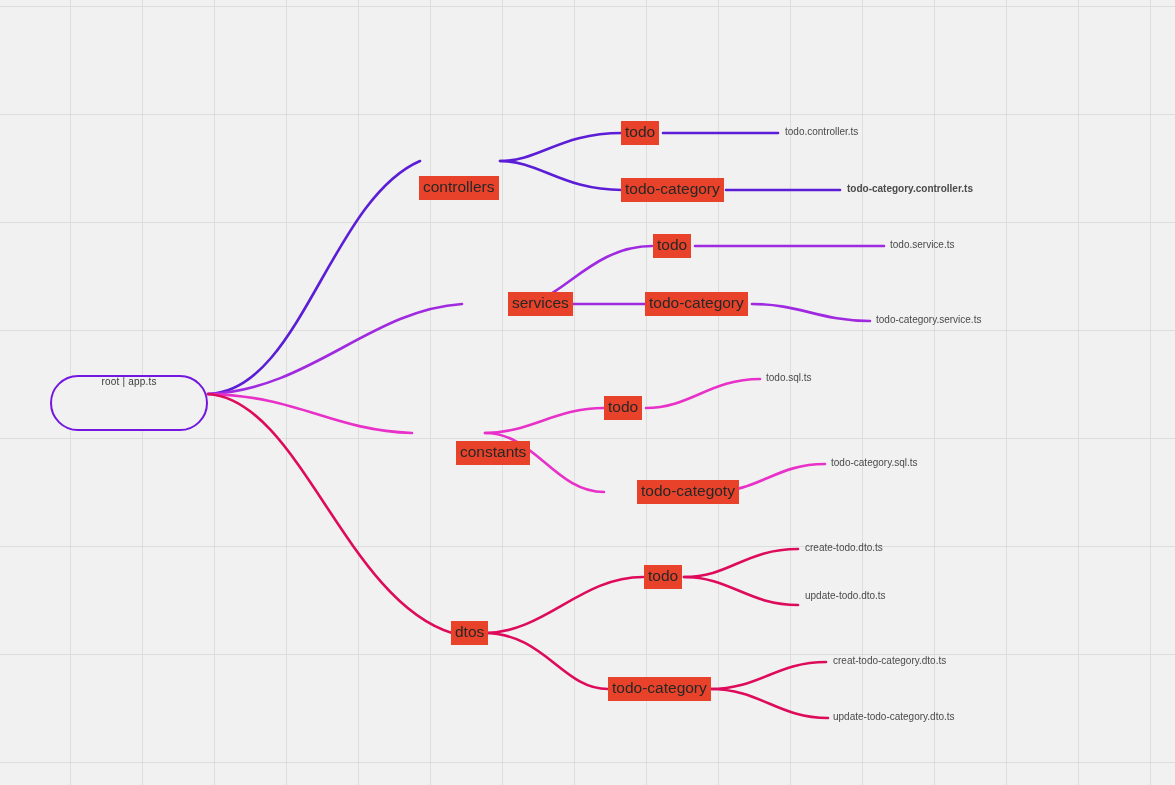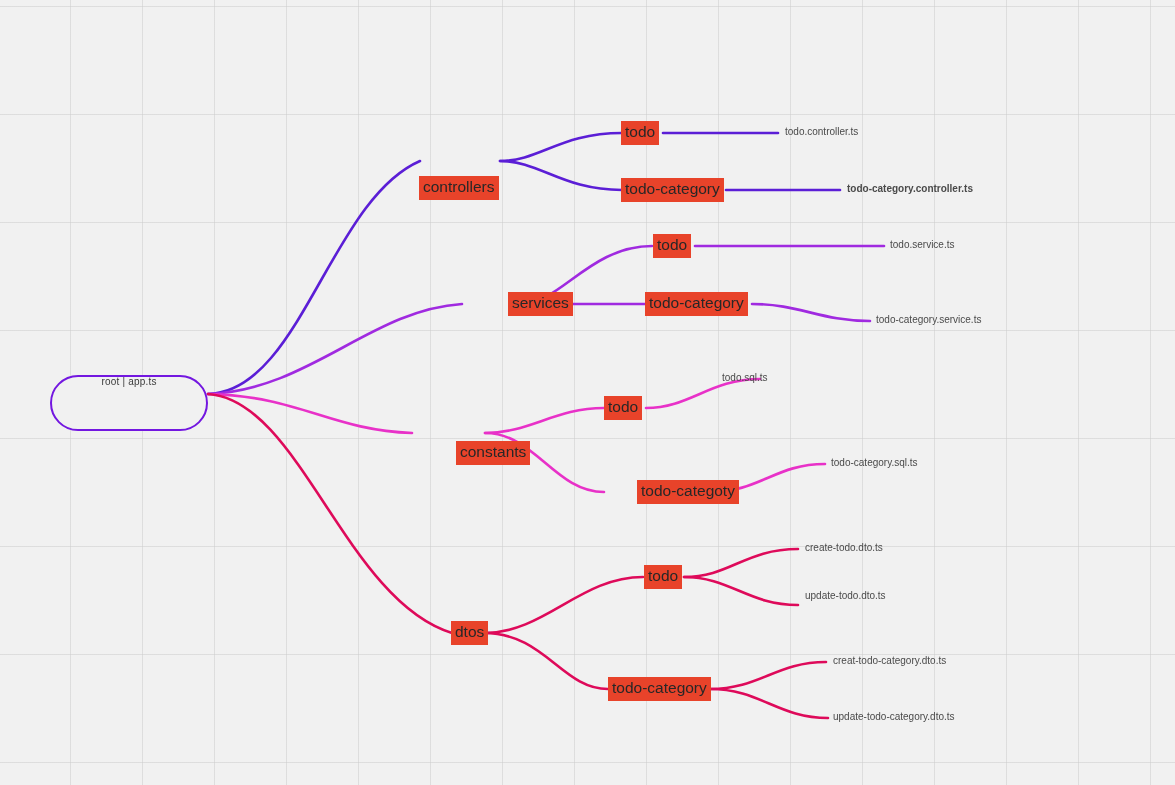--- a/index.html
+++ b/index.html
@@ -145,21 +145,21 @@
 
   <div class="node" style="left:412px; top:441px;margin-left:44px;">
     <span class="hl">constants</span>
   </div>
   <div class="node" style="left:604px; top:396px;">
     <span class="hl">todo</span>
   </div>
   <div class="node" style="left:605px; top:480px;margin-left:32px;">
     <span class="hl">todo-categoty</span>
   </div>
-  <div class="node" style="left:722px; top:368px;text-align:right;">
+  <div class="node" style="left:766px; top:368px;text-align:right;">
     <span class="leaf">todo.sql.ts</span>
   </div>
   <div class="node" style="left:831px; top:453px;">
     <span class="leaf">todo-category.sql.ts</span>
   </div>
 
   <div class="node" style="left:451px; top:621px;">
     <span class="hl">dtos</span>
   </div>
   <div class="node" style="left:644px; top:565px;">

